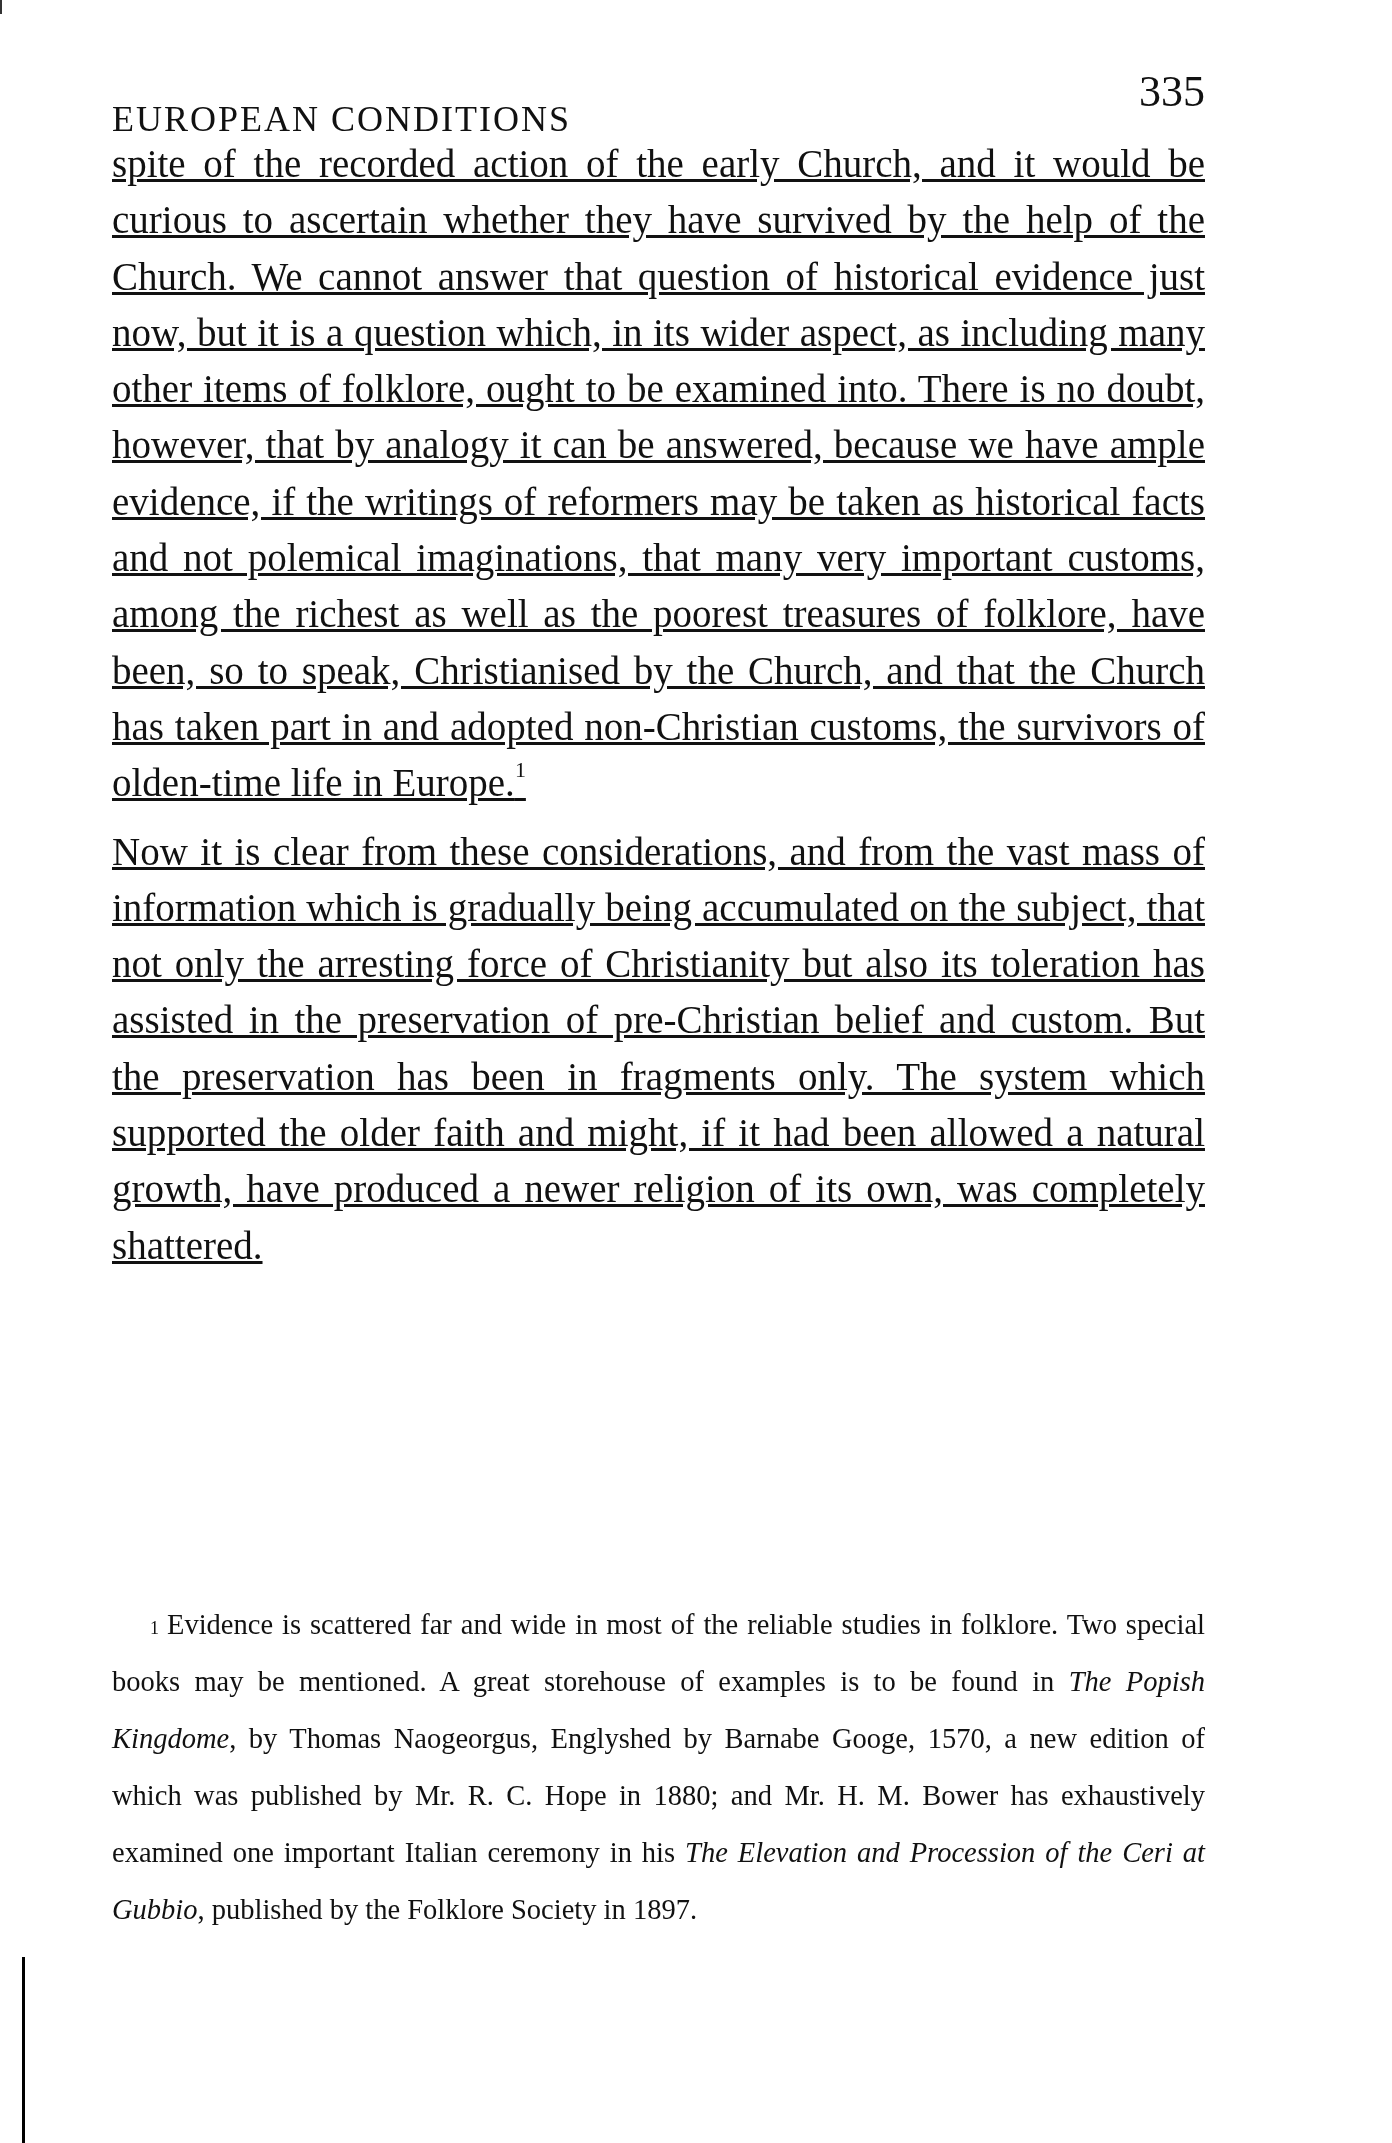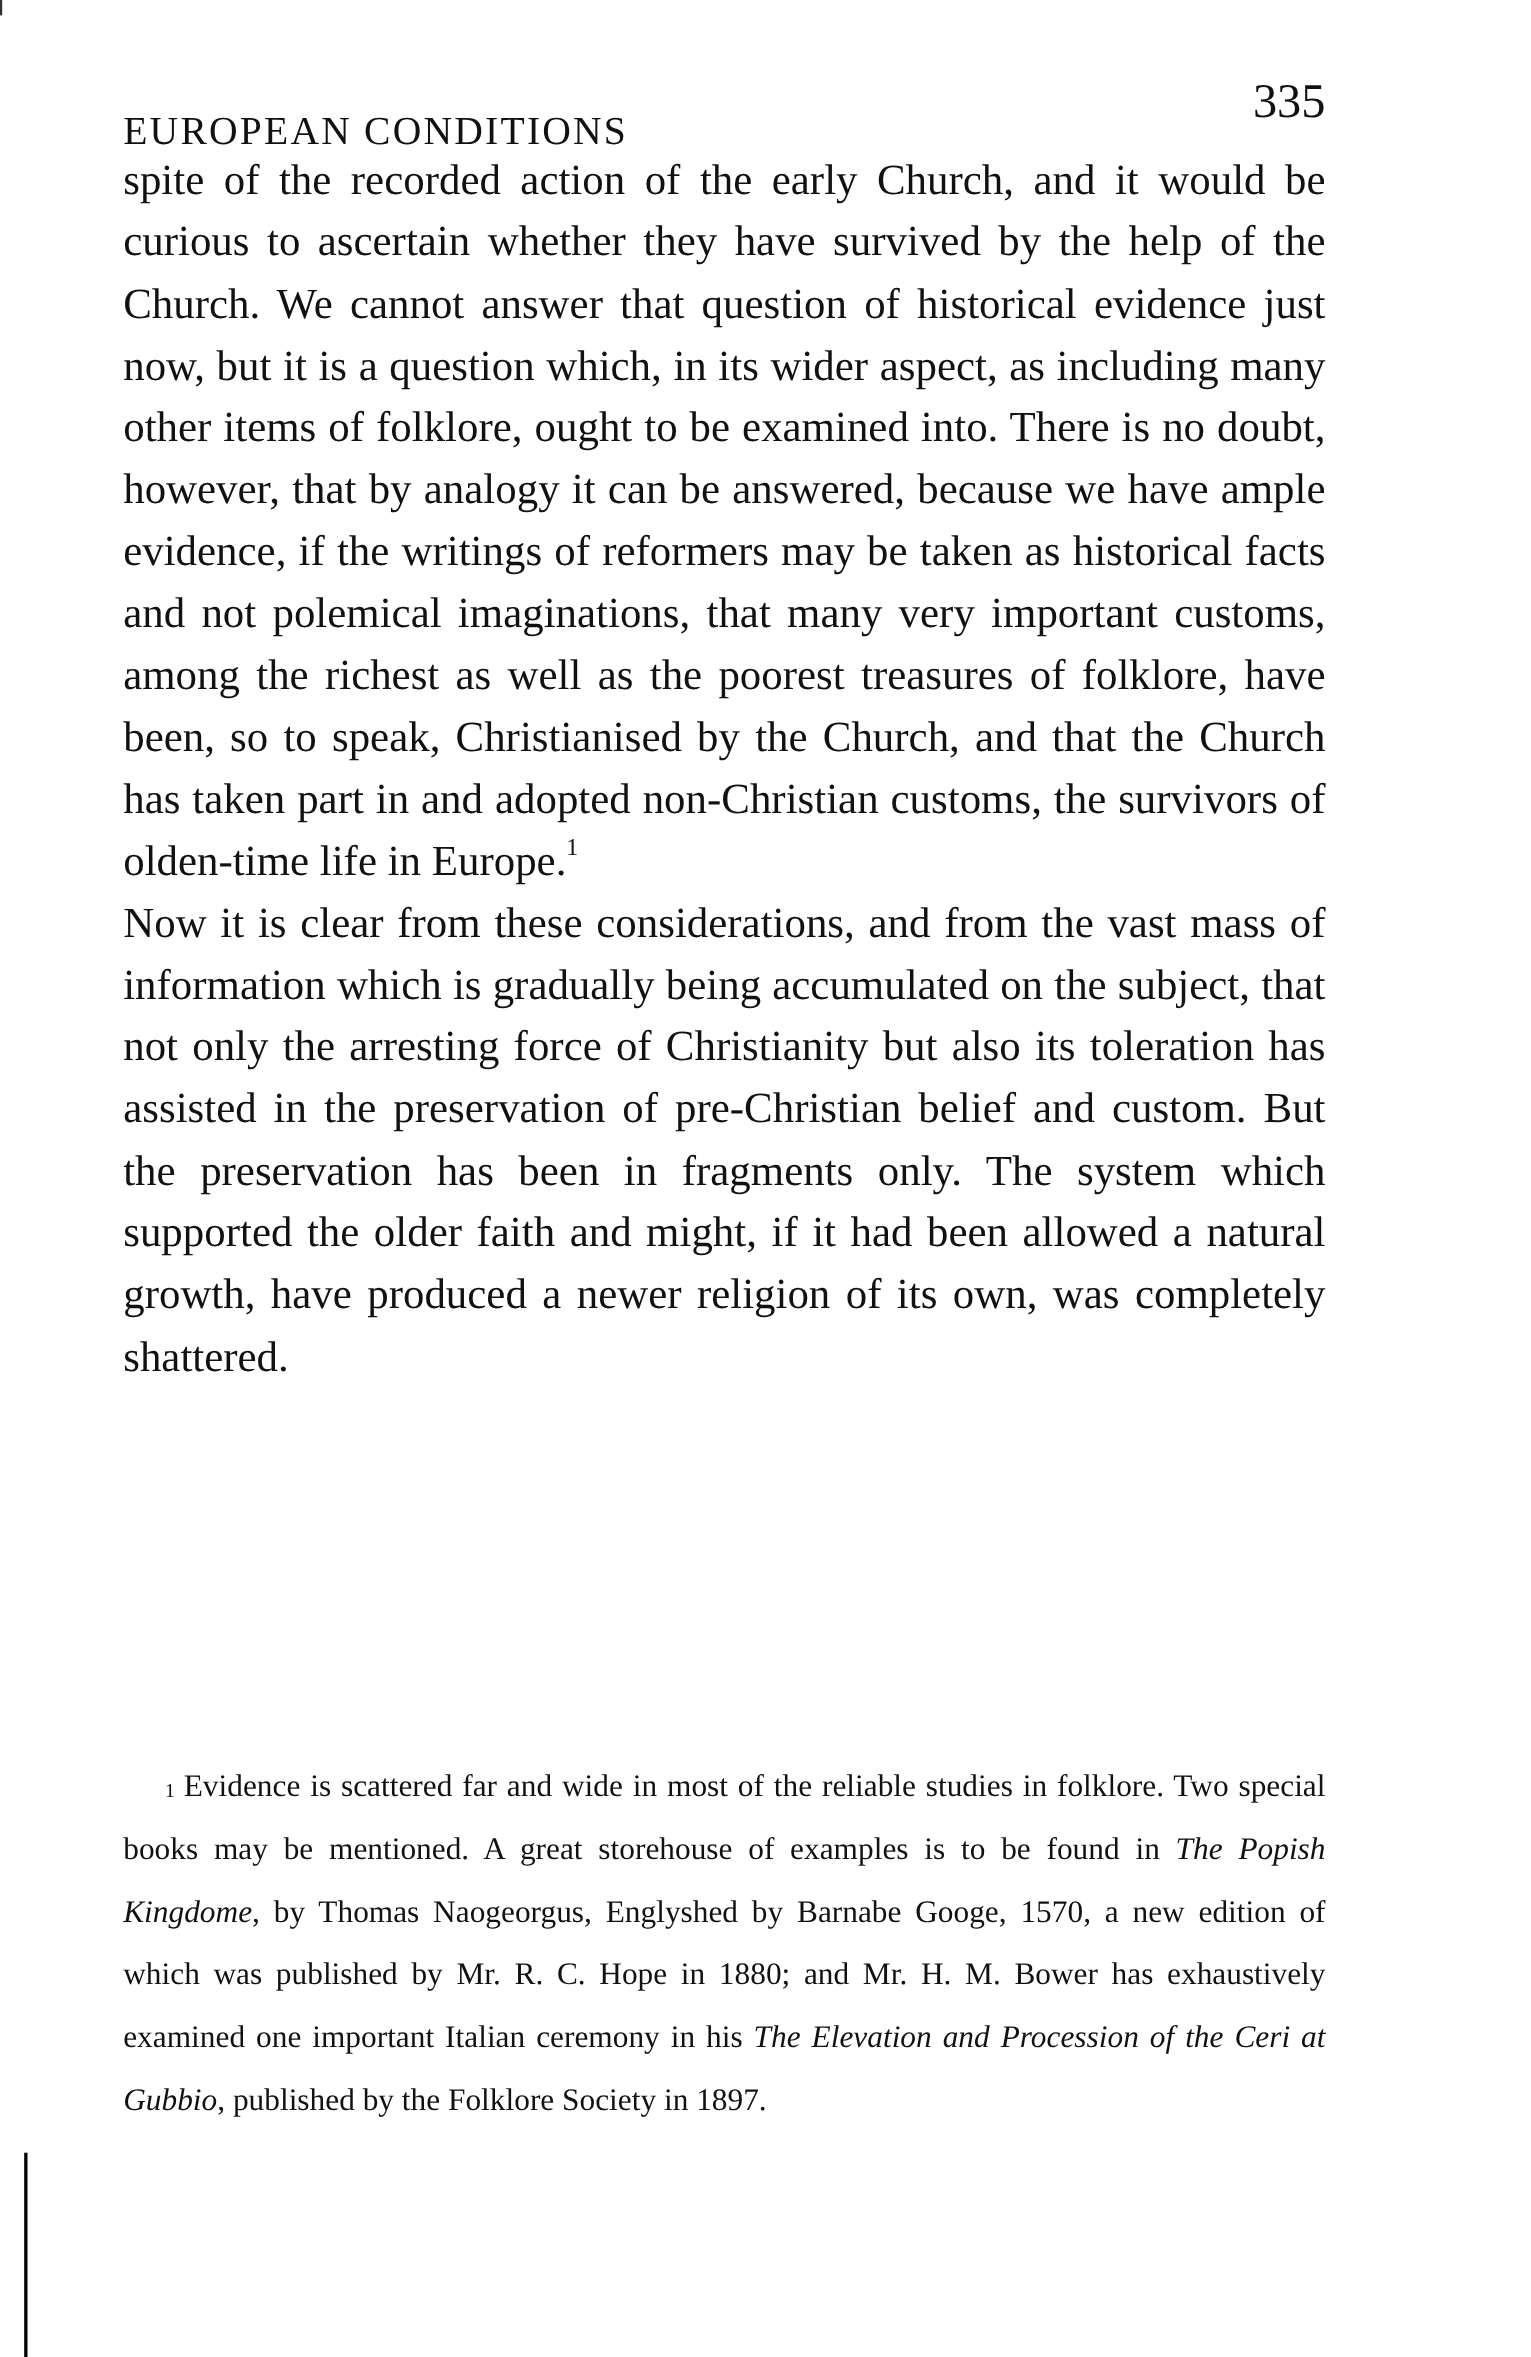--- a/index.html
+++ b/index.html
@@ -5,22 +5,22 @@
   html, body { margin:0; padding:0; background:#ffffff; }
   body { width:1392px; height:2143px; position:relative; overflow:hidden; color:#111; }
   .page { position:absolute; left:0; top:0; width:1392px; height:2143px; }
   .header { position:absolute; top:58px; left:112px; width:1093px; height:50px;
     font-family:"Liberation Serif", serif; font-size:36px; letter-spacing:2px; }
   .running-head { position:absolute; left:0; right:0; text-align:left; top:0;margin-top:40px; }
   .page-number { position:absolute; right:0; top:8px; font-size:44px; letter-spacing:0; }
   .body-text { position:absolute; left:112px; top:136px; width:1093px;
     font-family:"Liberation Serif", serif; font-size:39px; line-height:56.3px;
     text-align:justify; }
-  .body-text p { margin:0; }
-  .body-text p.indent { text-indent:0; }
+  .body-text p { margin:0;text-decoration:underline; }
+  .body-text p.indent { text-indent:0;margin-top:12px; }
   sup { font-size:22px; vertical-align:top; line-height:1; position:relative; top:4px; }
   .footnotes { position:absolute; left:112px; top:1596px; width:1093px;
     font-family:"Liberation Serif", serif; font-size:28.5px; line-height:57px;
     text-align:justify; }
   .footnotes p { margin:0; text-indent:38px; }
   .fn-mark { font-size:18px; vertical-align:top; position:relative; top:4px; margin-right:8px; }
   em { font-style:italic; }
   .edge-mark { position:absolute; left:22px; top:1957px; width:3px; height:186px; background:#000; }
   .edge-tick { position:absolute; left:0; top:0; width:2px; height:14px; background:#333; }
 </style>

